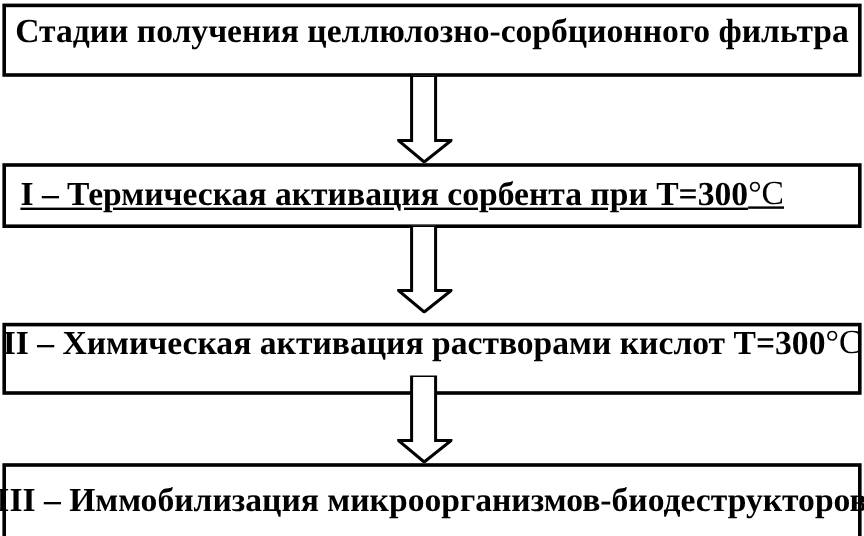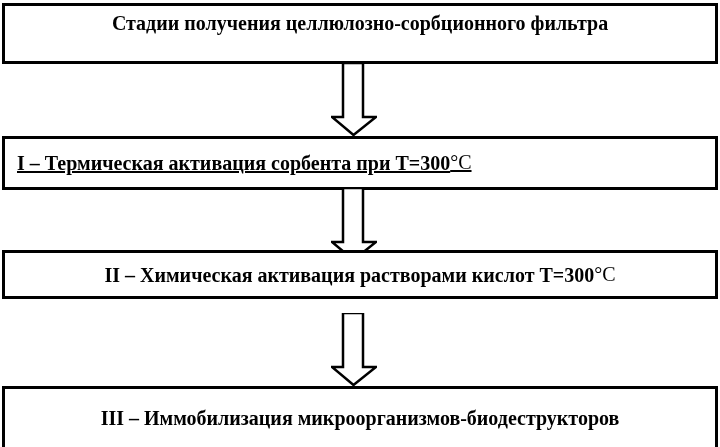--- a/index.html
+++ b/index.html
@@ -17,43 +17,42 @@
     overflow: hidden;
   }
   .box {
     position: absolute;
     left: 2px;
     width: 716px;
     box-sizing: border-box;
     border: 3px solid #000000;
     background: #ffffff;
     font-weight: bold;
-    font-size: 20px;
+    font-size: 28px;
     line-height: 1.1;
     white-space: nowrap;
   }
   .box--title {
     top: 3px;
     height: 61px;
     text-align: center;
     padding-top: 6px;
   }
   .box--stage1 {
     top: 136px;
     height: 54px;
     display: flex;
     align-items: center;
     padding-left: 12px;
     text-decoration: underline;
   }
   .box--stage2 {
-    top: 250px;
-    height: 49px;
+    top: 269px;
+    height: 60px;
     display: flex;
-    align-items: center;
     justify-content: center;
   }
   .box--stage3 {
     top: 386px;
     height: 64px;
     display: flex;
     align-items: center;
     justify-content: center;
   }
   .temp-suffix {

